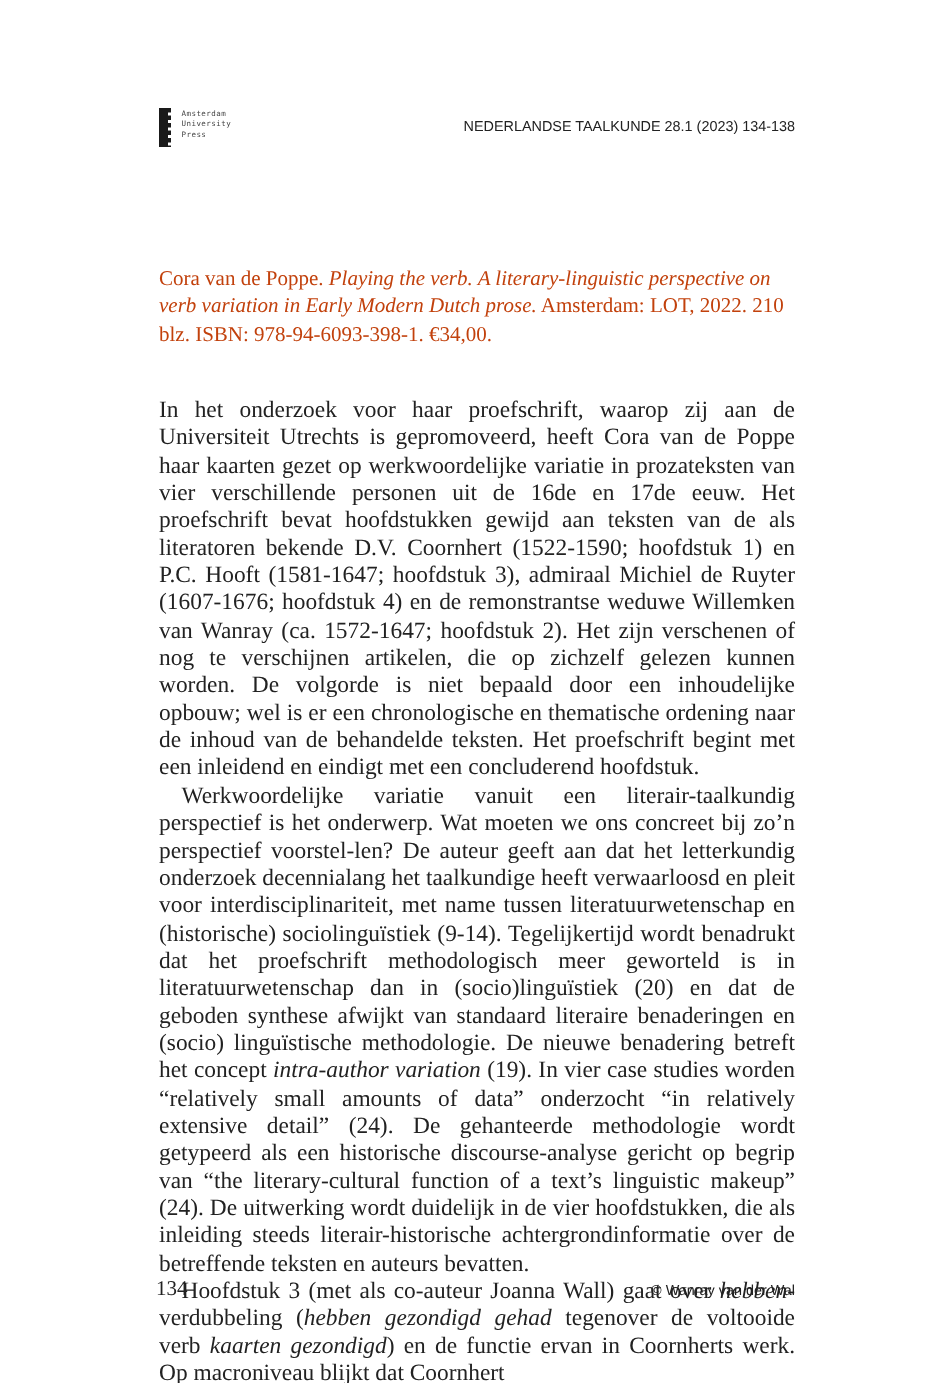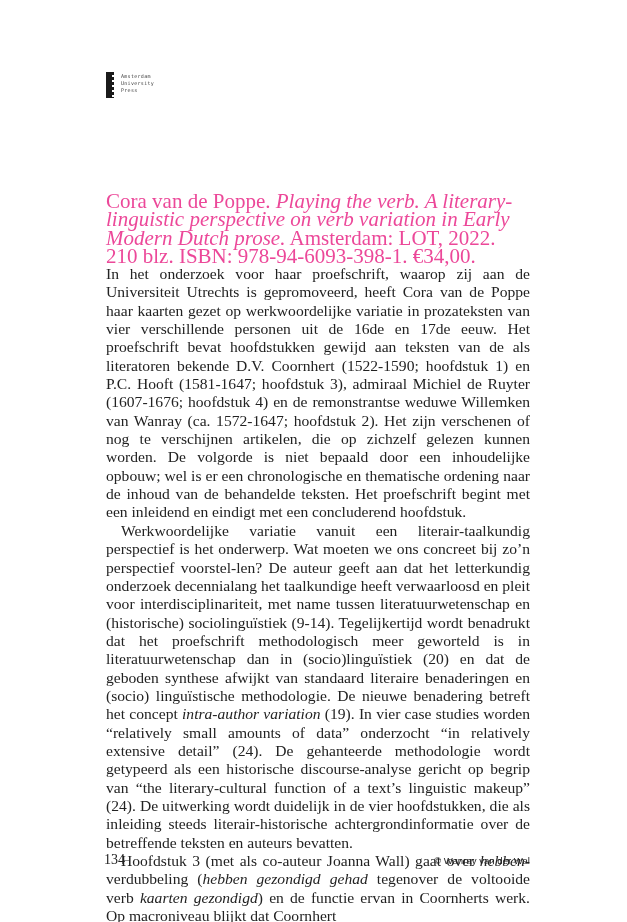--- a/index.html
+++ b/index.html
@@ -3,21 +3,21 @@
 <meta charset="utf-8">
 <style>
   html, body { margin: 0; padding: 0; background: #ffffff; }
   body { width: 627px; height: 922px; position: relative; overflow: hidden; color: #222; }
   .logo { position: absolute; left: 106px; top: 72px; width: 60px; height: 26px; }
   .logo-bar { position: absolute; left: 0; top: 0; width: 8px; height: 26px; background: #1a1a1a; }
   .logo-notch { position: absolute; right: -1px; width: 3px; height: 2px; background: #fff; }
   .logo-text { position: absolute; left: 15px; top: 1px; font-family: "DejaVu Sans Mono", monospace; font-size: 5px; line-height: 7px; color: #444; letter-spacing: 0.3px; white-space: pre; }
   .header-right { position: absolute; right: 97px; top: 78px; text-align: right; font-family: "Liberation Sans", sans-serif; font-size: 9.6px; line-height: 13px; color: #222; }
   .header-right .doi { font-style: italic; }
-  .citation { position: absolute; left: 106px; top: 192px; width: 424px; font-family: "Liberation Serif", serif; font-size: 21px; line-height: 18.4px; color: #ec4899; }
+  .citation { position: absolute; left: 106px; top: 178px; width: 424px; font-family: "Liberation Serif", serif; font-size: 14px; line-height: 18.4px; color: #c2410c; }
   .body-text { position: absolute; left: 106px; top: 265px; width: 424px; font-family: "Liberation Serif", serif; font-size: 15.6px; line-height: 18.35px; color: #222; text-align: justify; }
   .body-text p { margin: 0; }
   .body-text p.indent { text-indent: 15px; }
   .footer-page { position: absolute; left: 104px; top: 852px; font-family: "Liberation Serif", serif; font-size: 14px; color: #222; }
   .footer-copy { position: absolute; right: 97px; top: 855px; font-family: "Liberation Sans", sans-serif; font-size: 9.6px; color: #222; }
   i { font-style: italic; }
 </style>
 </head>
 <body>
 
@@ -28,20 +28,21 @@
     <div class="logo-notch" style="top:13px"></div>
     <div class="logo-notch" style="top:18px"></div>
     <div class="logo-notch" style="top:23px"></div>
   </div>
   <div class="logo-text"><span>Amsterdam</span>
 <span>University</span>
 <span>Press</span></div>
 </div>
 
 <div class="header-right">
+  <div>NEDERLANDSE TAALKUNDE 28.1 (2023) 134-138</div>
 </div>
 
 <div class="citation"><span>Cora van de Poppe. </span><i>Playing the verb. A literary-linguistic perspective on verb variation in Early Modern Dutch prose.</i><span> Amsterdam: LOT, 2022. 210 blz. ISBN: 978-94-6093-398-1. €34,00.</span></div>
 
 <div class="body-text">
   <p>In het onderzoek voor haar proefschrift, waarop zij aan de Universiteit Utrechts is gepromoveerd, heeft Cora van de Poppe haar kaarten gezet op werkwoordelijke variatie in prozateksten van vier verschillende personen uit de 16de en 17de eeuw. Het proefschrift bevat hoofdstukken gewijd aan teksten van de als literatoren bekende D.V. Coornhert (1522-1590; hoofdstuk 1) en P.C. Hooft (1581-1647; hoofdstuk 3), admiraal Michiel de Ruyter (1607-1676; hoofdstuk 4) en de remonstrantse weduwe Willemken van Wanray (ca. 1572-1647; hoofdstuk 2). Het zijn verschenen of nog te verschijnen artikelen, die op zichzelf gelezen kunnen worden. De volgorde is niet bepaald door een inhoudelijke opbouw; wel is er een chronologische en thematische ordening naar de inhoud van de behandelde teksten. Het proefschrift begint met een inleidend en eindigt met een concluderend hoofdstuk.</p>
   <p class="indent"><span>Werkwoordelijke variatie vanuit een literair-taalkundig perspectief is het onderwerp. Wat moeten we ons concreet bij zo’n perspectief voorstel-len? De auteur geeft aan dat het letterkundig onderzoek decennialang het taalkundige heeft verwaarloosd en pleit voor interdisciplinariteit, met name tussen literatuurwetenschap en (historische) sociolinguïstiek (9-14). Tegelijkertijd wordt benadrukt dat het proefschrift methodologisch meer geworteld is in literatuurwetenschap dan in (socio)linguïstiek (20) en dat de geboden synthese afwijkt van standaard literaire benaderingen en (socio) linguïstische methodologie. De nieuwe benadering betreft het concept </span><i>intra-author variation</i><span> (19). In vier case studies worden “relatively small amounts of data” onderzocht “in relatively extensive detail” (24). De gehanteerde methodologie wordt getypeerd als een historische discourse-analyse gericht op begrip van “the literary-cultural function of a text’s linguistic makeup” (24). De uitwerking wordt duidelijk in de vier hoofdstukken, die als inleiding steeds literair-historische achtergrondinformatie over de betreffende teksten en auteurs bevatten.</span></p>
   <p class="indent"><span>Hoofdstuk 3 (met als co-auteur Joanna Wall) gaat over </span><i>hebben</i><span>-verdubbeling (</span><i>hebben gezondigd gehad</i><span> tegenover de voltooide verb </span><i>kaarten gezondigd</i><span>) en de functie ervan in Coornherts werk. Op macroniveau blijkt dat Coornhert</span></p>
 </div>
 

